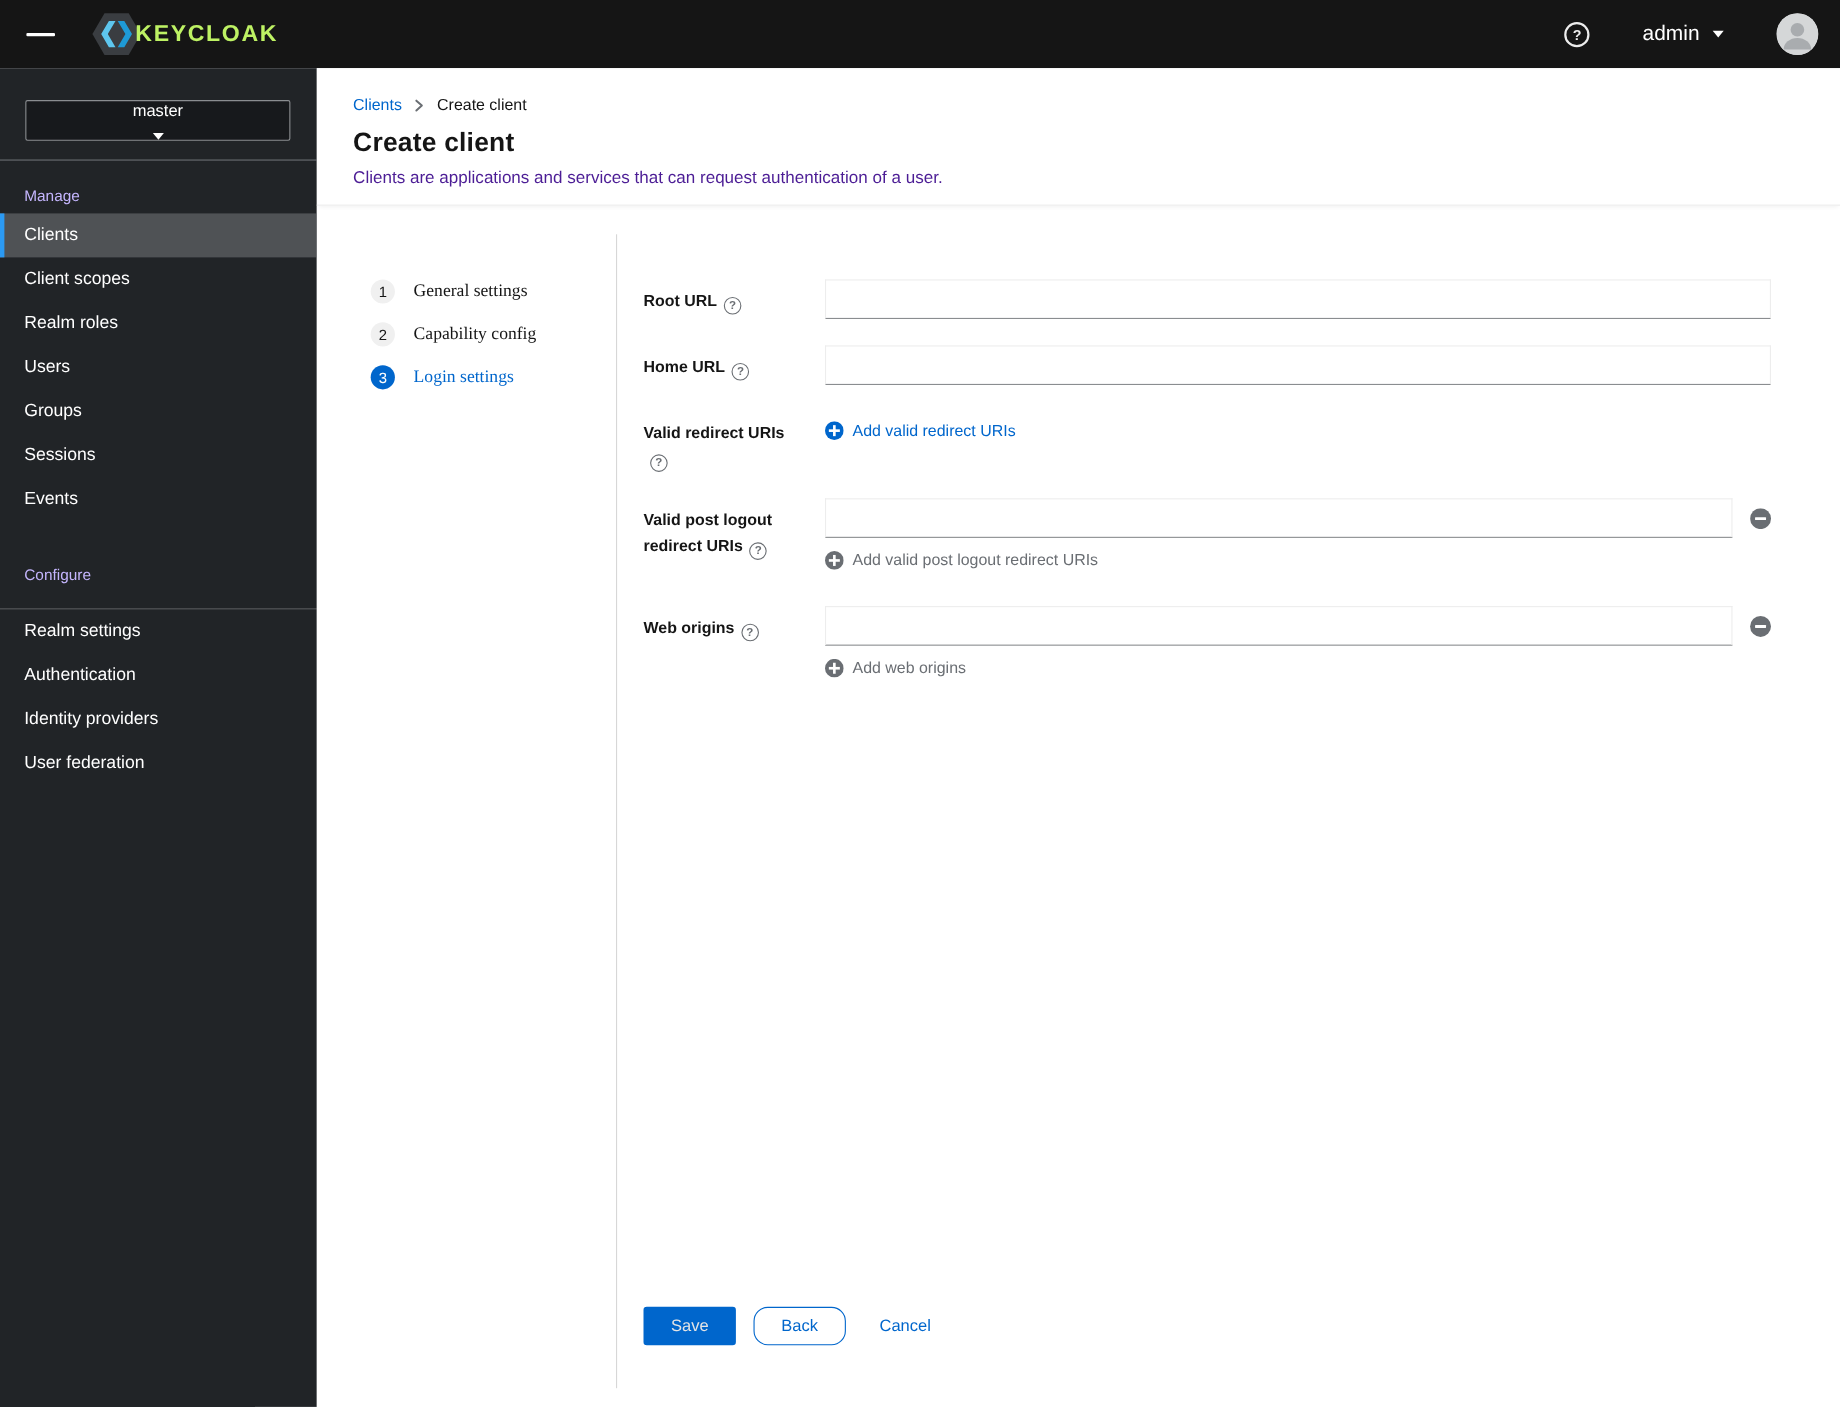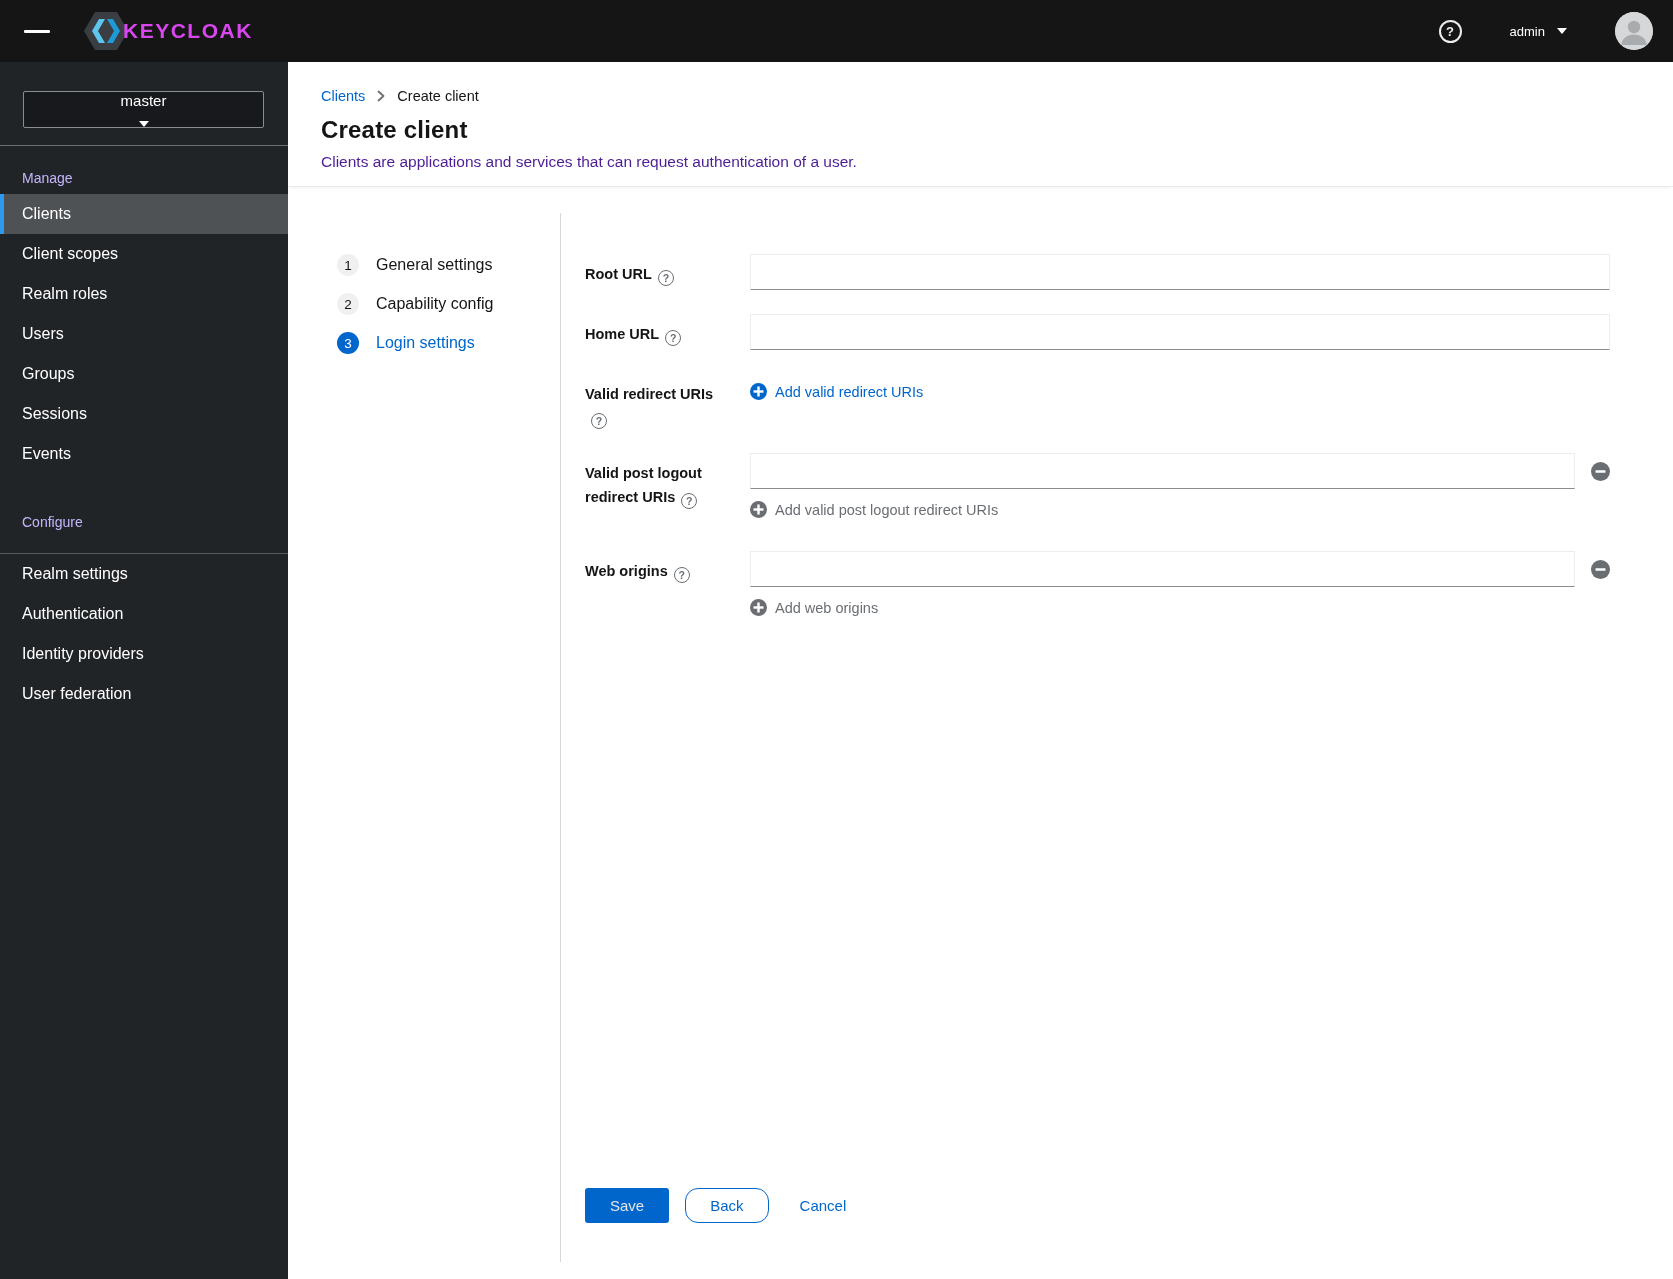--- a/index.html
+++ b/index.html
@@ -11,26 +11,26 @@
   }
   .app { width: 1673px; height: 1279px; display: flex; flex-direction: column; }
 
   
   .masthead { height: 62px; flex: 0 0 62px; background: #151515; display: flex; align-items: center; padding: 0 20px 0 18px; }
   .masthead-left { display: flex; align-items: center; gap: 27px; }
   .hamburger { background: none; border: none; padding: 6px 6px; cursor: pointer; display: flex; }
   .hamburger span { display: block; width: 26px; height: 3px; background: #fff; border-radius: 1px; }
   .hamburger .bars { display: flex; flex-direction: column; gap: 4px; }
   .brand { display: flex; align-items: center; gap: 0px; }
-  .brand-text { color: #d946ef; font-weight: bold; font-size: 21px; letter-spacing: 1.5px; margin-left: -6px; }
+  .brand-text { color: #bef264; font-weight: bold; font-size: 21px; letter-spacing: 1.5px; margin-left: -6px; }
   .masthead-right { margin-left: auto; display: flex; align-items: center; gap: 42px; }
   .icon-help { width: 23px; height: 23px; border: 2px solid #ededed; border-radius: 50%; color: #ededed;
     display: inline-flex; align-items: center; justify-content: center; font-size: 13px; font-weight: bold; background: none; cursor: pointer; padding: 0; }
   .icon-help::after { content: "?"; }
-  .user-menu { display: flex; align-items: center; gap: 12px; color: #fff; font-size: 13px; background: none; border: none; cursor: pointer; }
+  .user-menu { display: flex; align-items: center; gap: 12px; color: #fff; font-size: 19px; background: none; border: none; cursor: pointer; }
   .caret-down { width: 0; height: 0; border-left: 5px solid transparent; border-right: 5px solid transparent; border-top: 6px solid #fff; }
   .avatar { width: 38px; height: 38px; border-radius: 50%; overflow: hidden; background: #d5d7d8; border: none; padding: 0; cursor: pointer; }
 
   
   .layout { display: flex; flex: 1; min-height: 0; }
 
   
   .sidebar { width: 288px; flex: 0 0 288px; background: #212427; color: #fff; }
   .realm-selector { margin: 29px 24px 0 23px; height: 37px; background: #17191c; border: 1px solid #8a8d90; border-radius: 2px;
     display: flex; align-items: center; justify-content: space-between; padding: 0 13px; font-size: 15px; color: #fff; width: 241px; cursor: pointer; flex-direction: column; }
@@ -50,21 +50,21 @@
   .page-title { margin: 10px 0 0 0; font-size: 24px; line-height: 28px; font-weight: 700; letter-spacing: 0.2px; }
   .page-subtitle { margin-top: 8px; font-size: 15.5px; line-height: 20px; color: #4c1d95; }
 
   .content { display: flex; flex: 1; min-height: 0; padding-top: 26px; padding-bottom: 17px; }
 
   
   .wizard-col { width: 272px; flex: 0 0 272px; padding: 41px 0 0 49px; }
   .wizard-step { display: flex; align-items: center; gap: 17px; margin-bottom: 17px; background: none; border: none; padding: 0; cursor: pointer; font-family: inherit; }
   .step-circle { width: 22px; height: 22px; border-radius: 50%; background: #f0f0f0; color: #151515; font-size: 13.5px;
     display: inline-flex; align-items: center; justify-content: center; }
-  .step-label { font-size: 16px; color: #151515; }
+  .step-label { font-size: 16px; color: #151515; font-family: Liberation Serif, serif; }
   .wizard-step.active .step-circle { background: #0066cc; color: #fff; }
   .wizard-step.active .step-label { color: #0066cc; }
 
   
   .form-col { flex: 1; border-left: 1px solid #d7d7d7; padding: 41px 63px 39px 24px; display: flex; flex-direction: column; min-width: 0; }
   .form-row { display: flex; margin-bottom: 24px; }
   .form-row.gap-lg { margin-top: 9px; }
   .form-label { width: 130px; flex: 0 0 130px; margin-right: 35px; font-size: 14.5px; font-weight: bold; line-height: 1.6; padding-top: 9px; }
   .field-help { display: inline-flex; width: 16px; height: 16px; border: 1px solid #6a6e73; border-radius: 50%; color: #6a6e73;
     align-items: center; justify-content: center; font-size: 10.5px; font-weight: bold; margin-left: 6px; vertical-align: -3px; background: none; padding: 0; cursor: pointer; }

